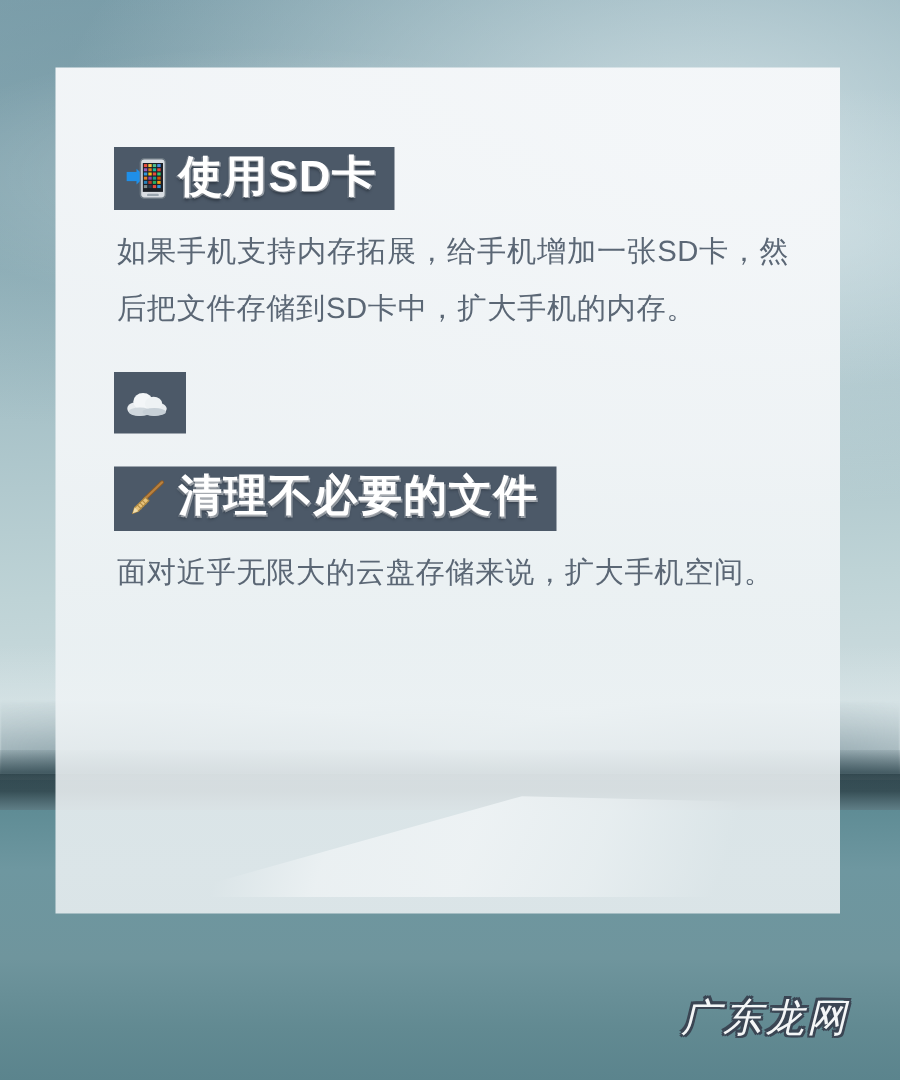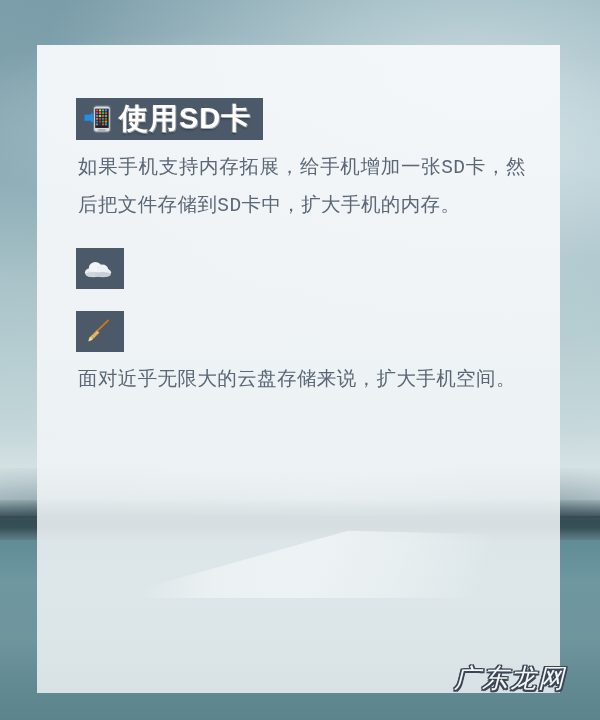--- a/index.html
+++ b/index.html
@@ -71,21 +71,21 @@
     top: 430px; height: 120px;
     background: linear-gradient(180deg, rgba(226,236,238,0) 0%, rgba(226,236,238,0.55) 45%, rgba(226,236,238,0) 100%);
   }
 
   
   #card {
     position: absolute;
     left: 37px;
     top: 45px;
     width: 523px;
-    height: 648px;
+    height: 564px;
     background: linear-gradient(180deg, rgba(246,248,250,0.96) 0%, rgba(243,246,248,0.93) 45%, rgba(238,243,245,0.88) 72%, rgba(236,241,243,0.86) 100%);
     box-shadow: 0 0 0 0 rgba(0,0,0,0);
   }
   #card-inner {
     position: absolute;
     left: 39px;
     top: 53px;
     width: 450px;
   }
 
@@ -121,21 +121,20 @@
   
   .body-text {
     font-size: 19.5px;
     line-height: 38px;
     color: #5b6775;
     letter-spacing: 0.4px;
     margin: 9px 0 0 2px;
     width: 448px;
     text-align: justify;
     text-justify: inter-ideograph;
-    font-family: Liberation Mono, monospace;
   }
   .gap-a { height: 23px; }
   .gap-b { height: 22px; }
 
   
   #watermark {
     position: absolute;
     right: 34px;
     bottom: 24px;
     font-size: 26px;
@@ -233,20 +232,21 @@
           <svg class="heading-icon" viewBox="0 0 32 34">
             <line x1="27.5" y1="5" x2="14" y2="18" stroke="#8a5a27" stroke-width="3" stroke-linecap="round"></line>
             <line x1="27.5" y1="5" x2="14" y2="18" stroke="#b9823f" stroke-width="1.6" stroke-linecap="round"></line>
             <path d="M14.8 16.4 L17.4 19 L9.4 27 L5.2 28.6 L6.6 24.2 Z" fill="#e8c37a"></path>
             <path d="M14.8 16.4 L17.4 19 L9.4 27 L5.2 28.6 L6.6 24.2 Z" fill="none" stroke="#b08a42" stroke-width="0.9"></path>
             <path d="M6.6 24.2 L5.2 28.6 L9.4 27 Z" fill="#f2dfae"></path>
             <line x1="8.6" y1="22.2" x2="11.8" y2="25.4" stroke="#b08a42" stroke-width="0.8"></line>
             <line x1="10.4" y1="20.4" x2="13.6" y2="23.6" stroke="#b08a42" stroke-width="0.8"></line>
             <line x1="12.2" y1="18.6" x2="15.4" y2="21.8" stroke="#b08a42" stroke-width="0.8"></line>
           </svg>
+          <span class="heading-text">清理不必要的文件</span>
         </div>
         <p class="body-text">面对近乎无限大的云盘存储来说，扩大手机空间。</p>
       </div>
 
     </div>
   </div>
 
   <div id="watermark">广东龙网</div>
 
 </div>

